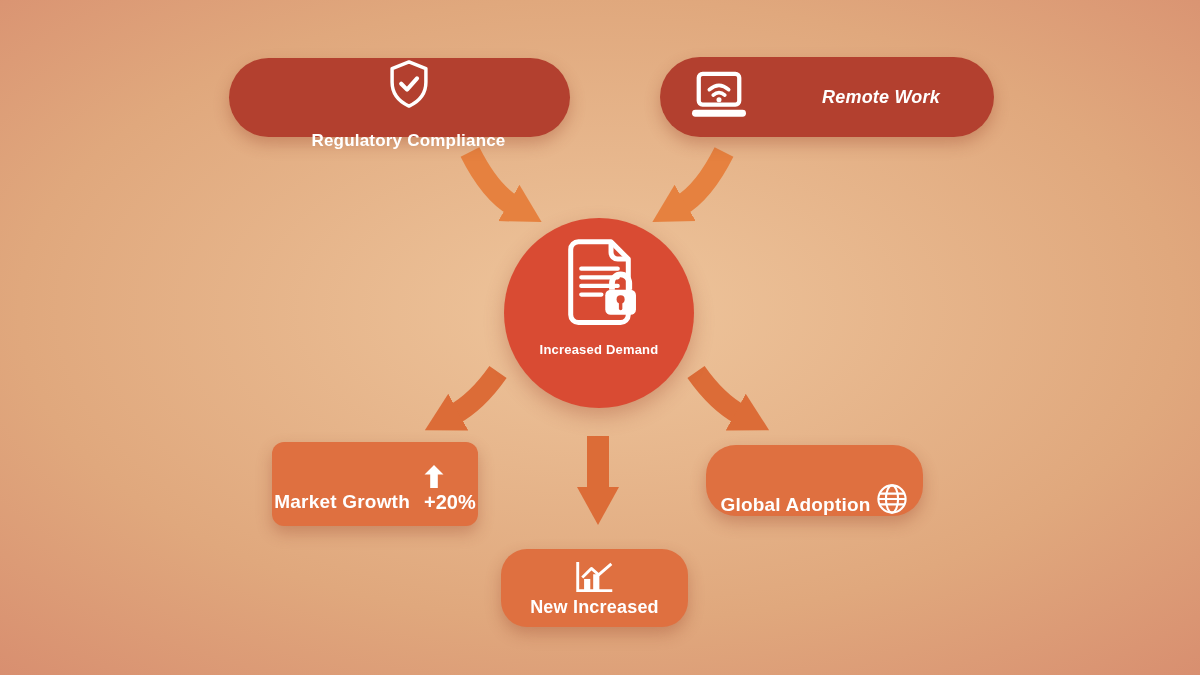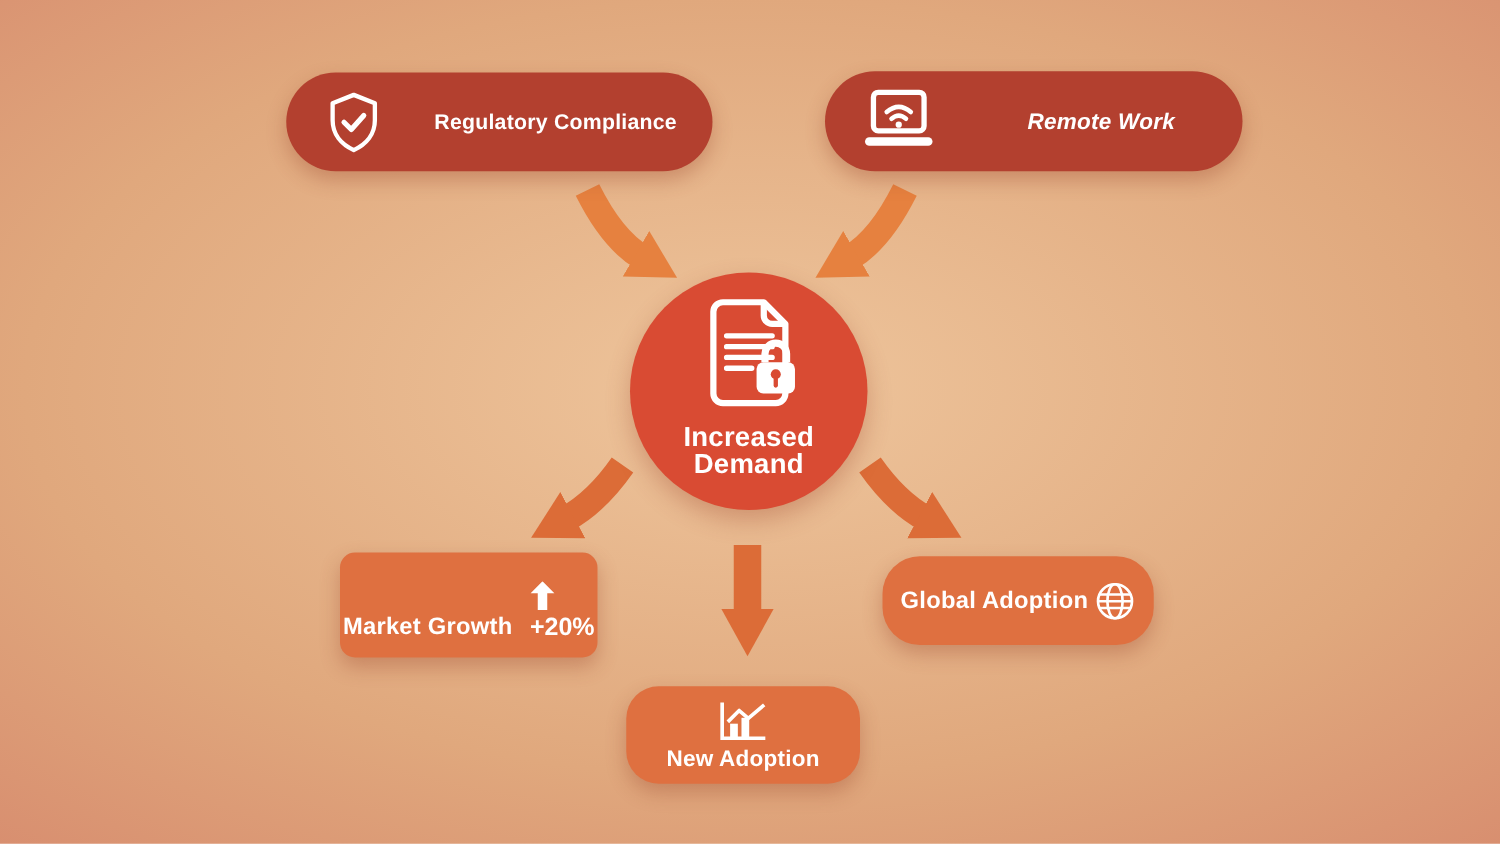--- a/index.html
+++ b/index.html
@@ -13,41 +13,41 @@
   }
   .layer{position:absolute;left:0;top:0;width:1200px;height:675px;}
   .pill{
     position:absolute;display:flex;align-items:center;justify-content:center;
     box-shadow:0 7px 16px rgba(146,56,34,.32);
   }
   .pill-top{background:var(--top-pill,#b3402f);border-radius:40px;}
   .pill-bottom{background:var(--bottom-pill,#df7040);}
   .icon{display:flex;align-items:center;justify-content:center;flex:0 0 auto;}
   
-  #node-reg{left:229px;top:58px;width:303px;height:79px;padding:0 10px 0 28px;justify-content:flex-start;gap:20px;}
+  #node-reg{left:229px;top:58px;width:303px;height:79px;padding:0 10px 0 28px;justify-content:flex-start;gap:20px;flex-direction:column;}
   #node-reg .pill-text{flex:1;text-align:center;font-size:17px;line-height:22px;letter-spacing:.2px;}
   
   #node-remote{left:660px;top:57px;width:298px;height:80px;padding:0 10px 0 26px;justify-content:flex-start;gap:26px;}
   #node-remote .pill-text{flex:1;text-align:center;font-size:18px;letter-spacing:.2px;font-style:italic;}
   
   #node-center{
     position:absolute;left:504px;top:218px;width:190px;height:190px;border-radius:50%;
     background:var(--center-circle,#d94b33);
     display:flex;flex-direction:column;align-items:center;
     box-shadow:0 8px 20px rgba(146,50,30,.30);
   }
   #node-center .icon{margin-top:19px;}
-  #node-center .circle-text{margin-top:6px;text-align:center;font-size:22px;line-height:21px;letter-spacing:.2px;}
+  #node-center .circle-text{margin-top:6px;font-size:13px;line-height:21px;letter-spacing:.2px;}
   
   #node-market{left:272px;top:442px;width:206px;height:71px;border-radius:12px;
     align-items:flex-end;padding-bottom:13px;gap:14px;}
   #node-market .label{font-size:19px;line-height:22px;letter-spacing:.2px;}
   #node-market .value-col{display:flex;flex-direction:column;align-items:flex-start;gap:3px;}
   #node-market .value{font-size:20px;line-height:22px;}
-  #node-global{left:706px;top:445px;width:217px;height:71px;border-radius:30px;gap:4px;}
+  #node-global{left:706px;top:445px;width:217px;height:71px;border-radius:30px;gap:4px;align-items:flex-end;}
   #node-global .label{font-size:19px;letter-spacing:.2px;}
   #node-solutions{left:501px;top:549px;width:187px;height:76px;border-radius:26px;
     flex-direction:column;gap:3px;padding-top:2px;}
   #node-solutions .label{font-size:18px;letter-spacing:.2px;}
   svg{display:block;}
   .arrow-top{stroke:var(--arrow-top,#e6813f);}
   .arrow-bottom{stroke:var(--arrow-bottom,#dc6c37);}
 </style>
 </head>
 <body>
@@ -135,14 +135,14 @@
 
 <div class="pill pill-bottom" id="node-solutions">
   <span class="icon">
     <svg width="40" height="33" viewBox="0 0 22 18" fill="none">
       <path d="M1.5 0.5 V16.2 H20.5" stroke="#fff" stroke-width="1.6"></path>
       <rect x="5" y="9.8" width="3.4" height="6.4" fill="#fff"></rect>
       <rect x="10" y="7.2" width="3.4" height="9" fill="#fff"></rect>
       <polyline points="4 9 9 4 13 7.5 20 1.5" stroke="#fff" stroke-width="1.6" stroke-linejoin="round"></polyline>
     </svg>
   </span>
-  <span class="label">New Adoption</span>
+  <span class="label">New Increased</span>
 </div>
 
 </body></html>

